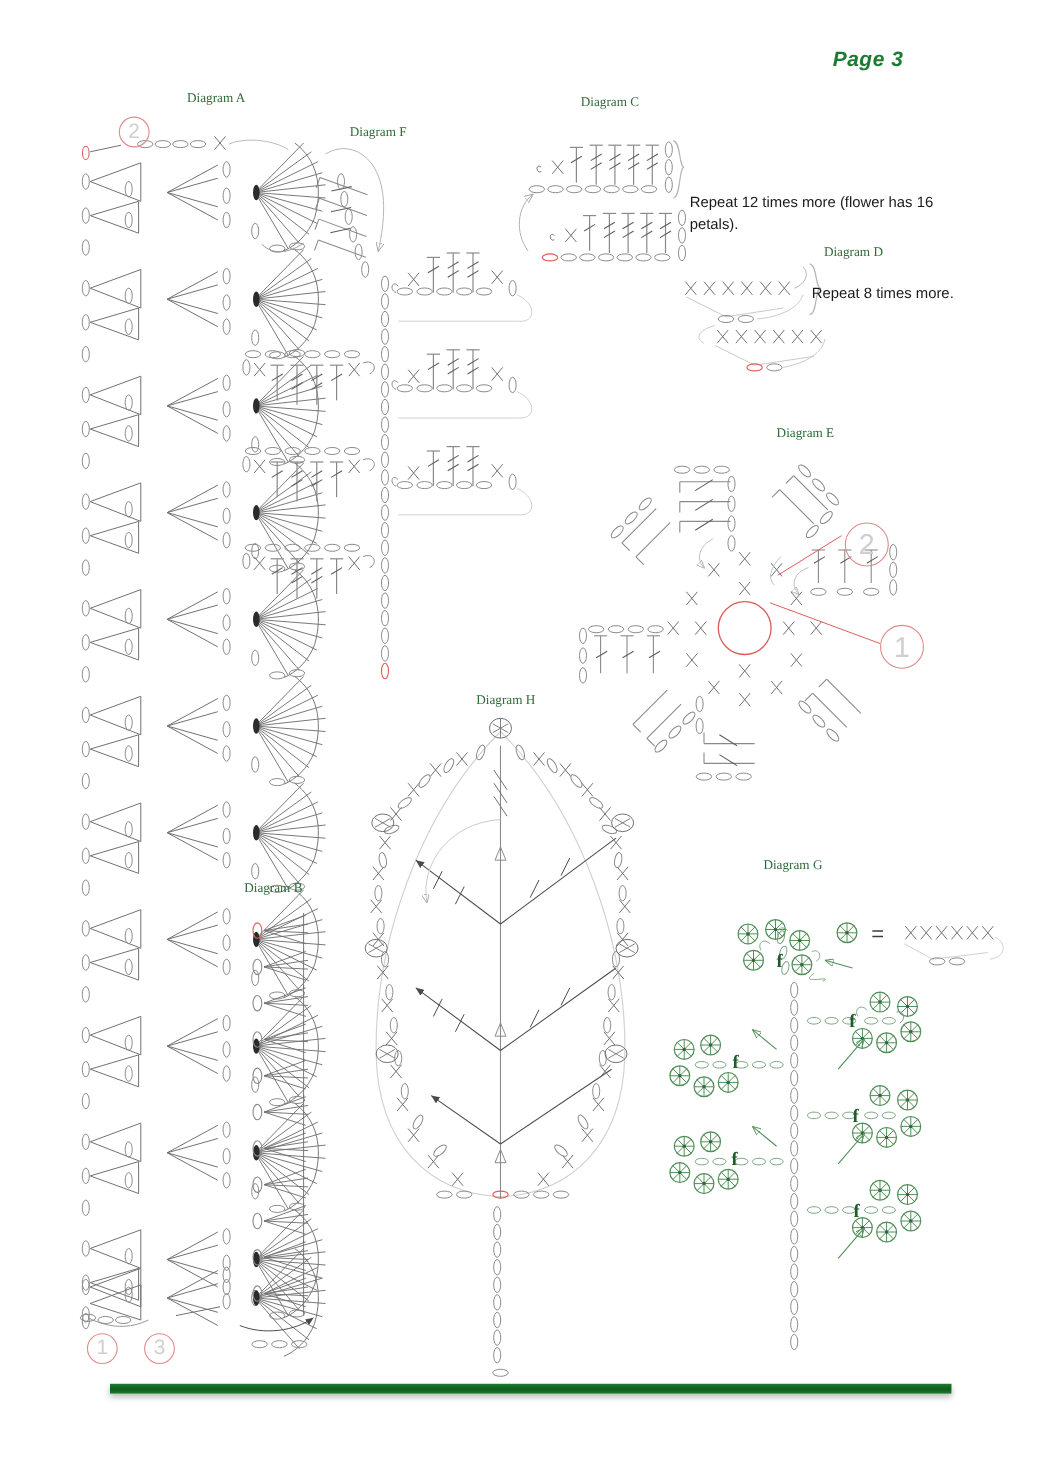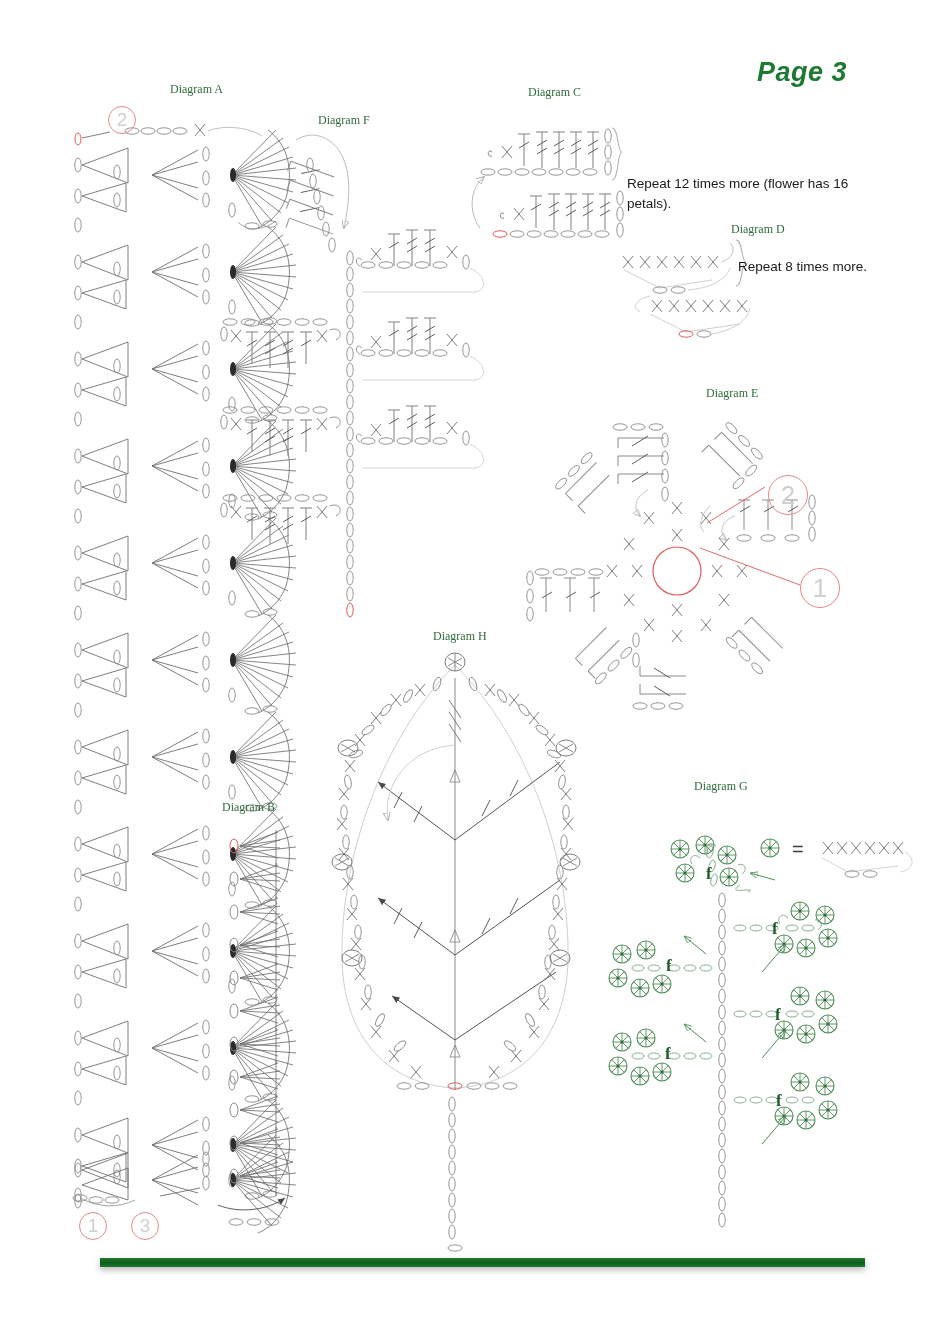--- a/index.html
+++ b/index.html
@@ -13,25 +13,25 @@
   #page {
     position: relative;
     width: 950px;
     height: 1344px;
     background: #ffffff;
     overflow: hidden;
   }
   .page-title {
     position: absolute;
     left: 757px;
-    top: 57px;
+    top: 44px;
     font-family: "Liberation Sans", sans-serif;
     font-style: italic;
     font-weight: bold;
-    font-size: 27px;
+    font-size: 19px;
     color: #1d7a32;
     letter-spacing: 0.5px;
   }
   .diagram-label {
     position: absolute;
     font-family: Liberation Serif, serif;
     font-size: 12px;
     color: #2e6b38;
     white-space: nowrap;
   }
@@ -2320,21 +2320,21 @@
           </g>
         <path d="M762,1144 L786,1116" stroke="#4f8f57" stroke-width="1" fill="none" marker-end="url(#arrowGreen)"></path>
       </g>
     </g>
   </svg>
 
   <div>
     <div class="diagram-label" style="left:170px; top:82px;">Diagram A</div>
     <div class="diagram-label" style="left:318px; top:113px;">Diagram F</div>
     <div class="diagram-label" style="left:528px; top:85px;">Diagram C</div>
-    <div class="diagram-label" style="left:693px; top:222px;padding-left:38px;">Diagram D</div>
+    <div class="diagram-label" style="left:711px; top:222px;padding-left:38px;">Diagram D</div>
     <div class="diagram-label" style="left:667px; top:386px;padding-left:39px;">Diagram E</div>
     <div class="diagram-label" style="left:433px; top:629px;">Diagram H</div>
     <div class="diagram-label" style="left:694px; top:779px;">Diagram G</div>
     <div class="diagram-label" style="left:222px; top:800px;">Diagram B</div>
   </div>
 
   <div>
     <div class="note-text" style="left:627px; top:134px; width:256px;margin-top:40px;">Repeat 12 times more (flower has 16 petals).</div>
     <div class="note-text" style="left:738px; top:257px; width:200px;">Repeat 8 times more.</div>
   </div>

